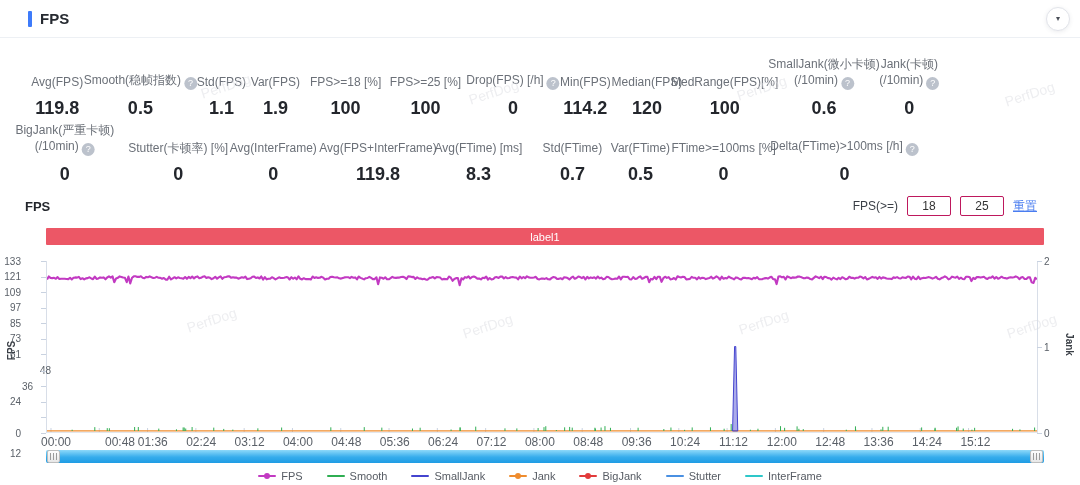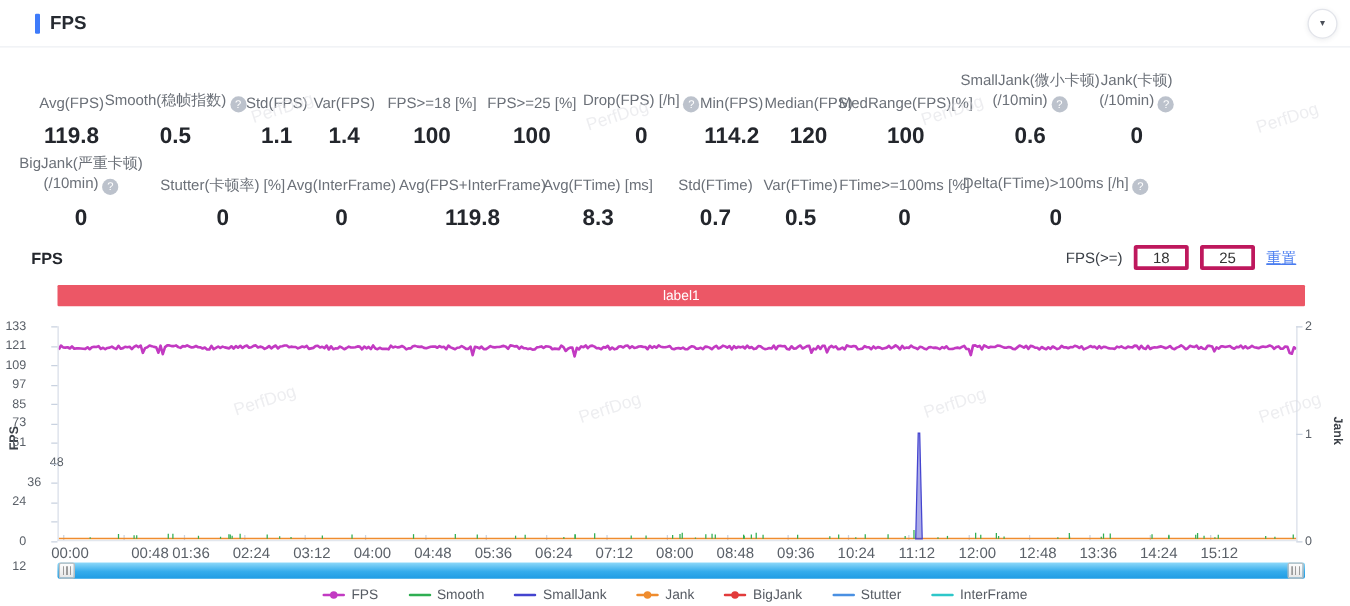--- a/index.html
+++ b/index.html
@@ -17,21 +17,21 @@
   #stats2{height:62px;margin-top:4px;}
   .stat{position:absolute;bottom:0;transform:translateX(-50%);display:flex;flex-direction:column;align-items:center;justify-content:flex-end;text-align:center;}
   .stat .lbl{font-size:12px;color:#6b7078;line-height:16px;white-space:nowrap;}
   .stat .val{font-size:18px;font-weight:bold;color:#23262c;margin-top:8px;line-height:20px;}
   .help{display:inline-block;width:13px;height:13px;border-radius:50%;background:#bcc2cc;color:#fff;font-size:9px;line-height:13px;text-align:center;margin-left:3px;vertical-align:-2px;cursor:pointer;}
   
   .chart-hdr{position:relative;height:26px;margin-top:12px;}
   .chart-title{position:absolute;left:25px;top:3px;font-size:13px;font-weight:bold;color:#23262c;}
   .chart-controls{position:absolute;right:43px;top:0;display:flex;align-items:center;gap:9px;}
   .ctl-lbl{font-size:12px;color:#3a3f46;}
-  .num-input{width:44px;height:20px;border:3px solid #be185d;border-radius:2px;text-align:center;font-size:12px;color:#333;box-sizing:border-box;outline:none;background:#fff;}
+  .num-input{width:44px;height:20px;border:1px solid #be185d;border-radius:2px;text-align:center;font-size:12px;color:#333;box-sizing:border-box;outline:none;background:#fff;}
   .reset-link{font-size:12px;color:#4a7df0;text-decoration:underline;cursor:pointer;}
   
   .banner{margin:6px 0 0 46px;width:998px;height:17px;color:#fff;font-size:11px;display:flex;align-items:center;justify-content:center;border-radius:1px;}
   
   .plot-wrap{position:relative;margin-top:16px;height:172px;}
   .plot{position:absolute;left:46px;top:0;width:992px;height:172px;border-left:1px solid #d8dee8;border-right:1px solid #d8dee8;border-bottom:1px solid #e2e7ee;box-sizing:border-box;}
   .plot svg{display:block;width:100%;height:100%;}
   .ytick{position:absolute;left:0;width:21px;text-align:right;font-size:10px;color:#5a6068;line-height:11px;}
   .ymark{position:absolute;left:41px;width:5px;height:1px;background:#c9d2e0;}
   .rtick{position:absolute;left:1044px;font-size:10px;color:#5a6068;line-height:11px;}
@@ -75,21 +75,21 @@
       <div class="stat" style="left: 13%;">
         <div class="lbl">Smooth(稳帧指数)<span class="help">?</span></div>
         <div class="val">0.5</div>
       </div>
       <div class="stat" style="left: 20.5%;">
         <div class="lbl">Std(FPS)</div>
         <div class="val">1.1</div>
       </div>
       <div class="stat" style="left: 25.5%;">
         <div class="lbl">Var(FPS)</div>
-        <div class="val">1.4</div>
+        <div class="val">1.9</div>
       </div>
       <div class="stat" style="left: 32%;">
         <div class="lbl">FPS&gt;=18 [%]</div>
         <div class="val">100</div>
       </div>
       <div class="stat" style="left: 39.4%;">
         <div class="lbl">FPS&gt;=25 [%]</div>
         <div class="val">100</div>
       </div>
       <div class="stat" style="left: 47.5%;">

